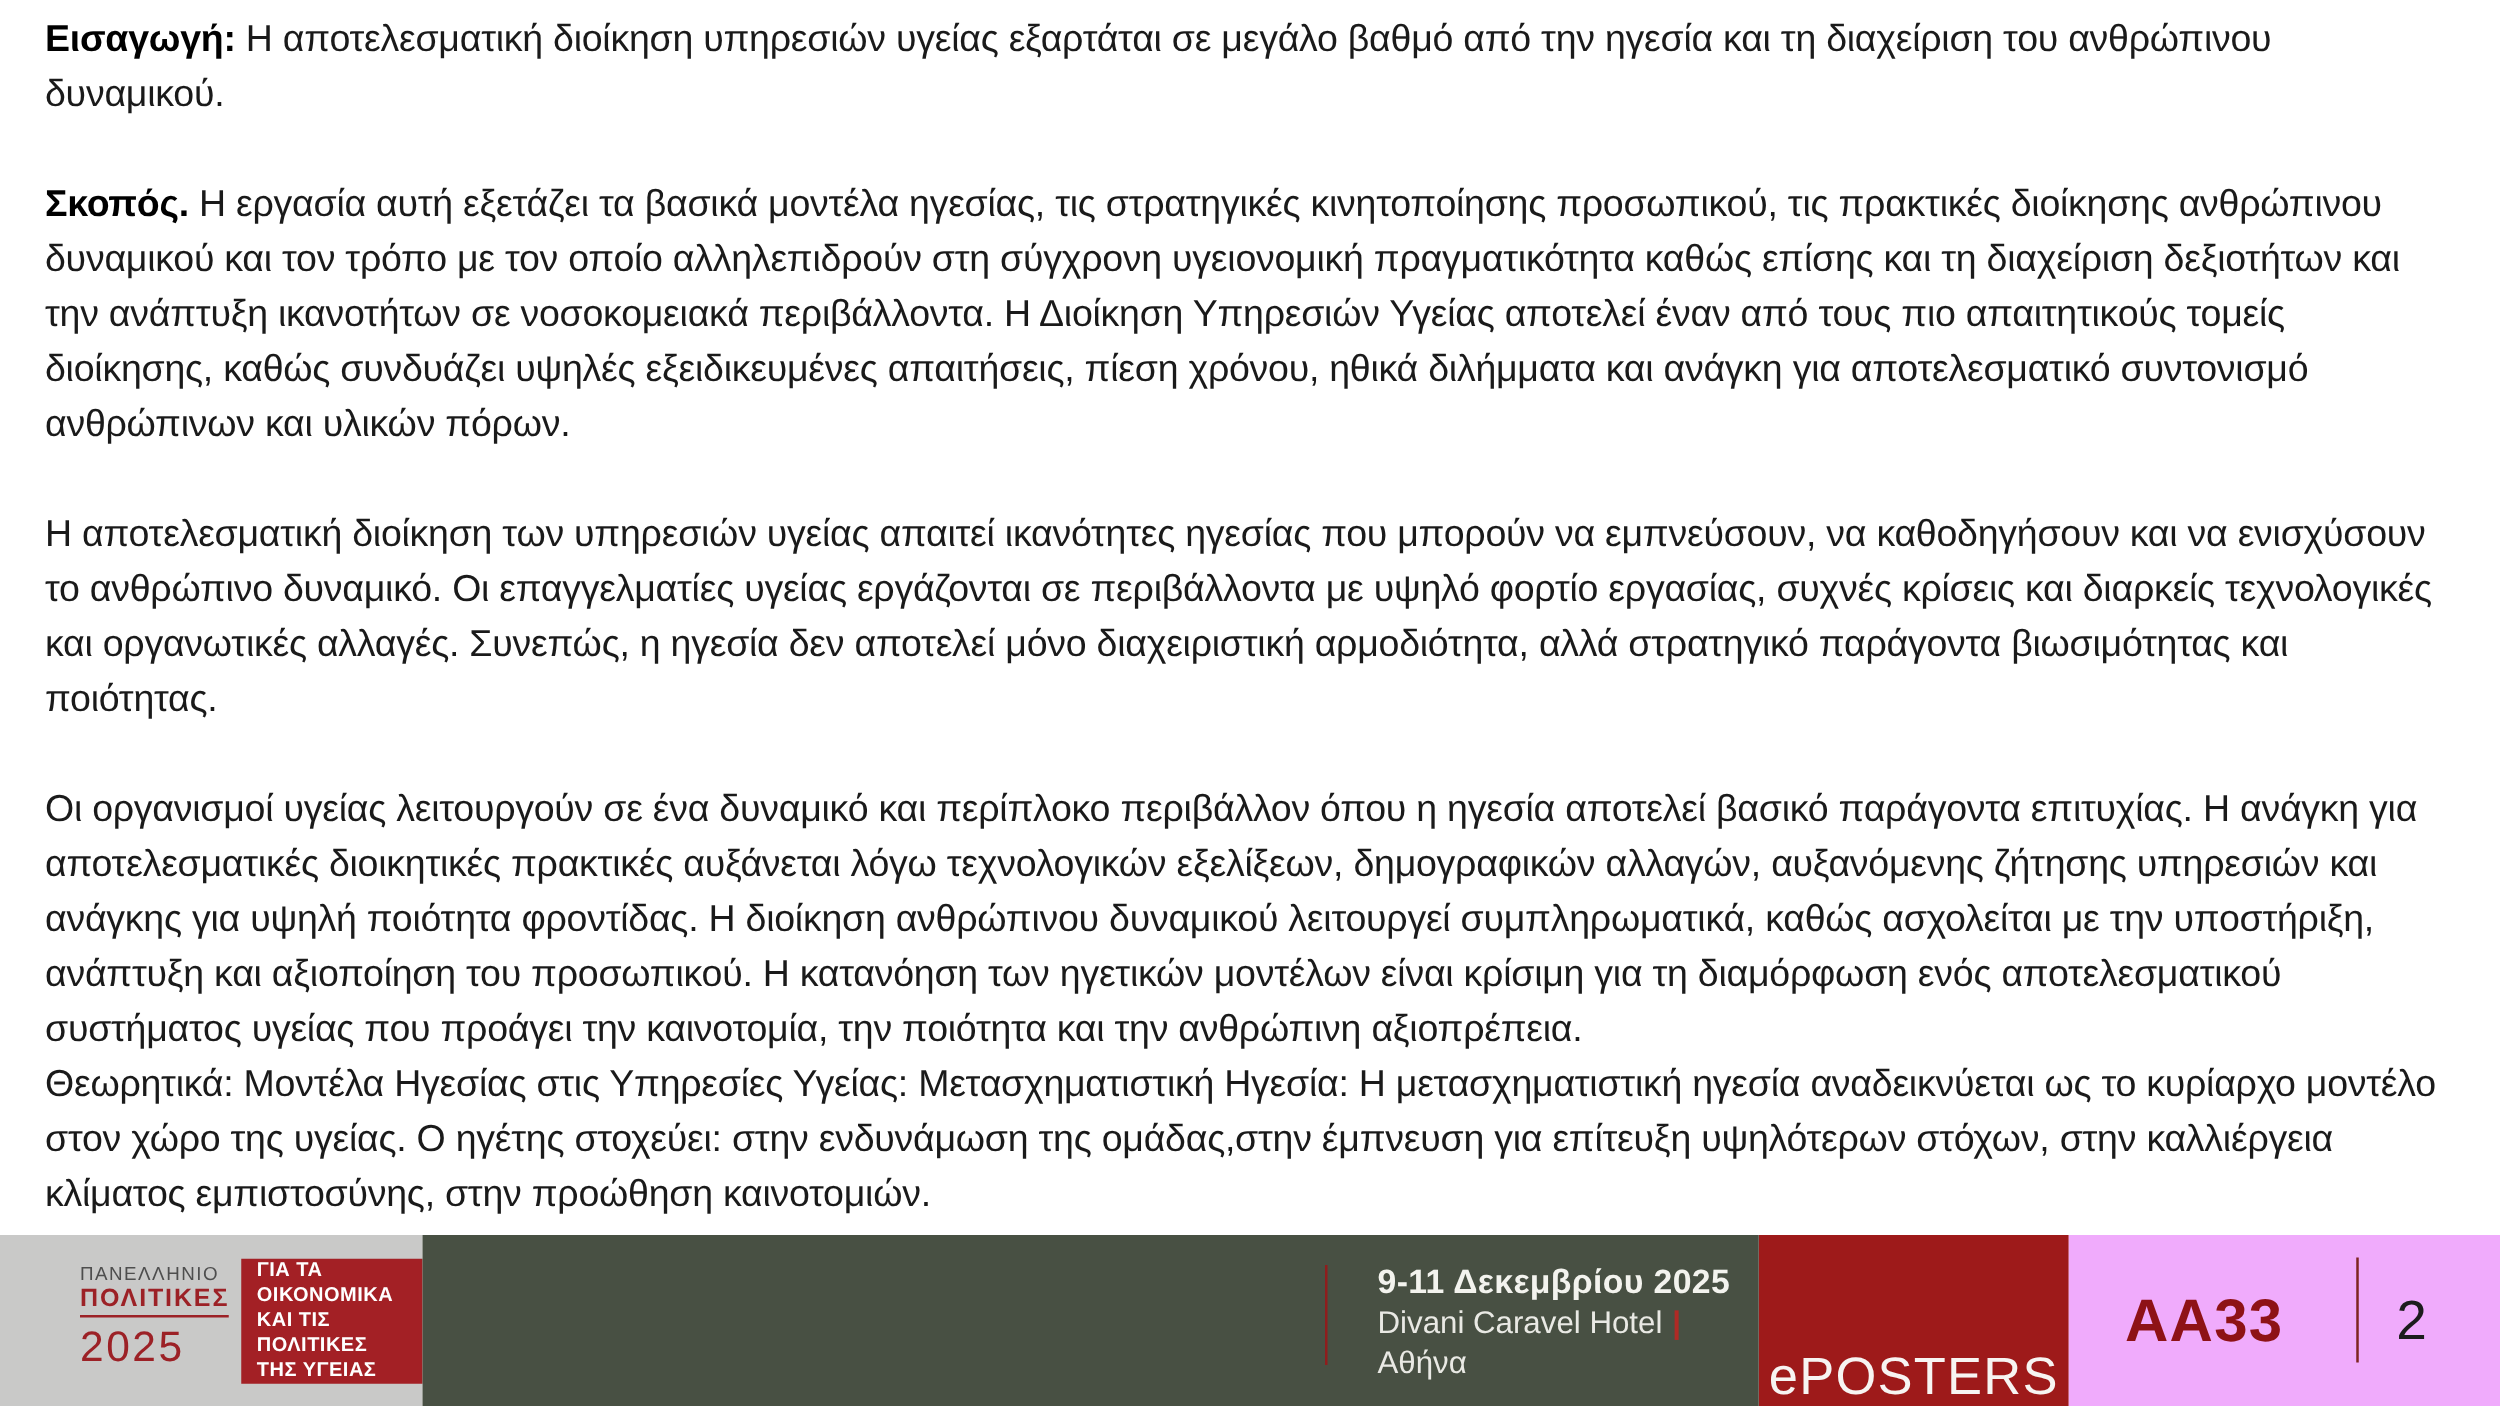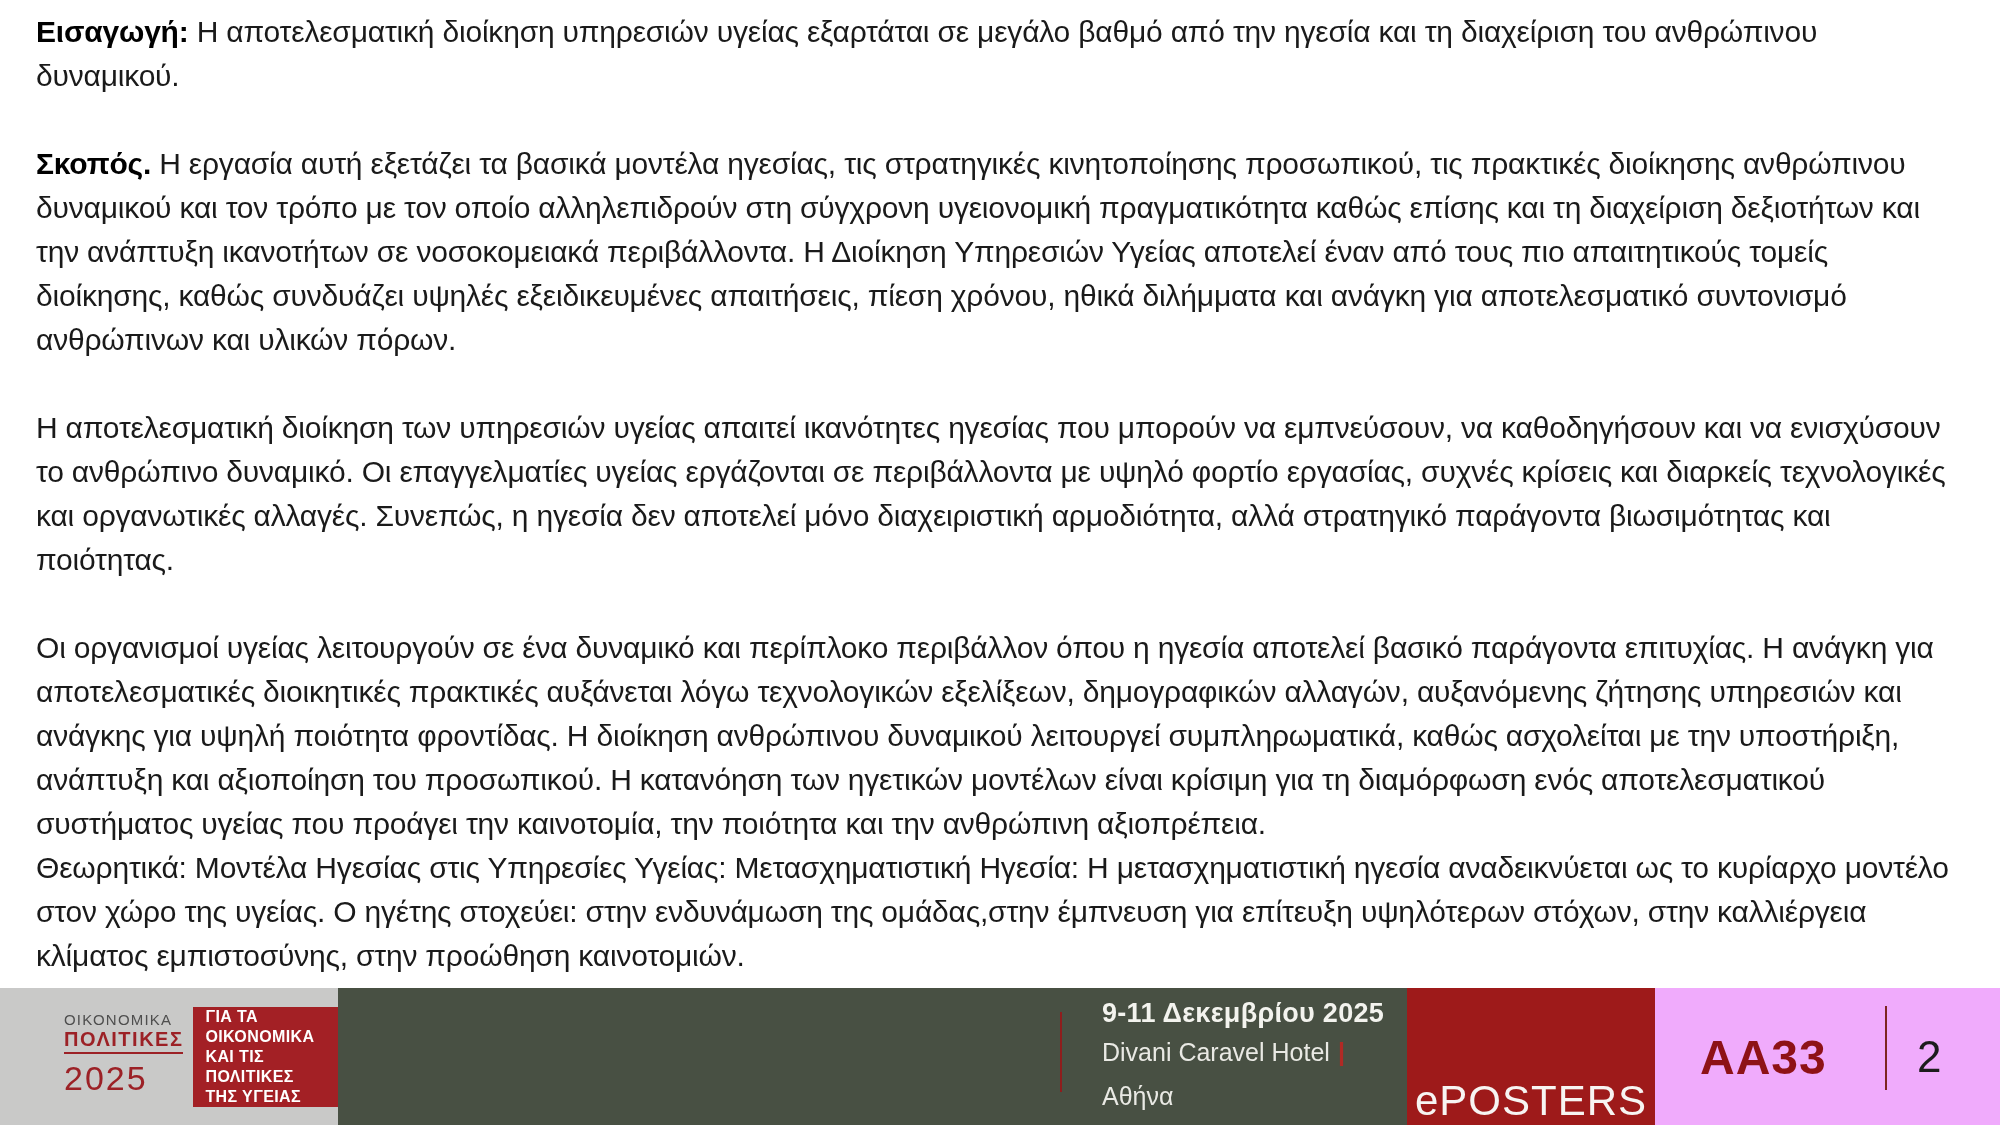--- a/index.html
+++ b/index.html
@@ -74,21 +74,21 @@
     width:2px;height:80px;background:#8f1d1d;
   }
   .date-block{
     position:absolute;left:764px;top:50%;transform:translateY(-50%);
     color:#f3f3ee;
   }
   .date-line{
     font-size:27px;font-weight:bold;line-height:34px;letter-spacing:0.3px;
   }
   .venue-line{
-    font-size:25px;line-height:44px;color:#e9e9e4;
+    font-size:25px;line-height:32px;color:#e9e9e4;
   }
   .venue-line .pipe{color:#b02a25;margin:0 8px;font-weight:bold;}
   .f-red{
     width:248px;height:100%;
     background:#9e1a1a;
     display:flex;align-items:flex-end;justify-content:center;
   }
   .eposters{
     color:#f7f4f2;font-size:42px;font-weight:300;letter-spacing:1px;
   }
@@ -133,21 +133,21 @@
     <p class="para no-gap">
       <span>Θεωρητικά: Μοντέλα Ηγεσίας στις Υπηρεσίες Υγείας: Μετασχηματιστική Ηγεσία: Η μετασχηματιστική ηγεσία αναδεικνύεται ως το κυρίαρχο μοντέλο στον χώρο της υγείας. Ο ηγέτης στοχεύει: στην ενδυνάμωση της ομάδας,στην έμπνευση για επίτευξη υψηλότερων στόχων, στην καλλιέργεια κλίματος εμπιστοσύνης, στην προώθηση καινοτομιών.</span>
     </p>
   </main>
 
   <footer class="footer">
 
     <div class="f-gray">
       <div class="logo">
         <div class="logo-left">
-          <div class="logo-line1">ΟΙΚΟΝΟΜΙΚΑ</div>
+          <div class="logo-line1">ΠΑΝΕΛΛΗΝΙΟ</div>
           <div class="logo-line2">ΠΟΛΙΤΙΚΕΣ</div>
           <div class="logo-year">2025</div>
         </div>
         <div class="logo-box">
           <div>ΓΙΑ ΤΑ ΟΙΚΟΝΟΜΙΚΑ</div>
           <div>ΚΑΙ ΤΙΣ ΠΟΛΙΤΙΚΕΣ</div>
           <div>ΤΗΣ ΥΓΕΙΑΣ</div>
         </div>
       </div>
     </div>

